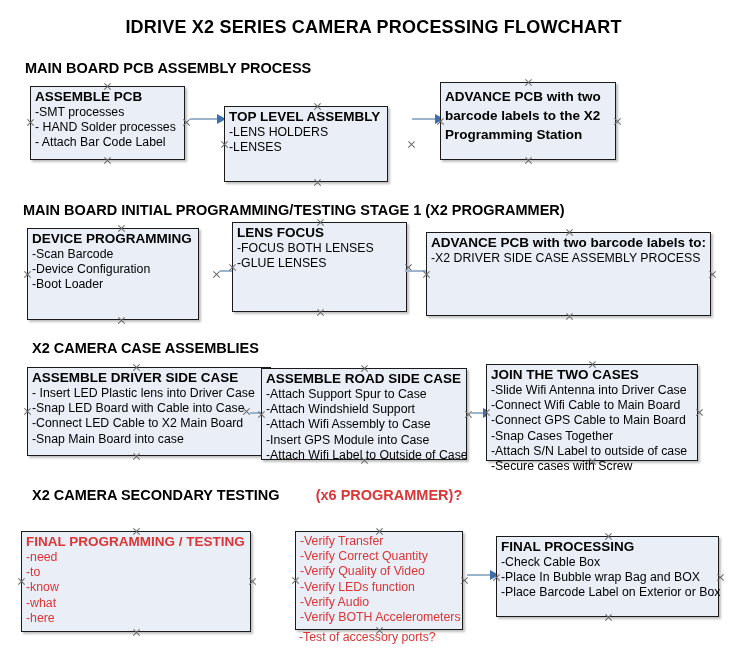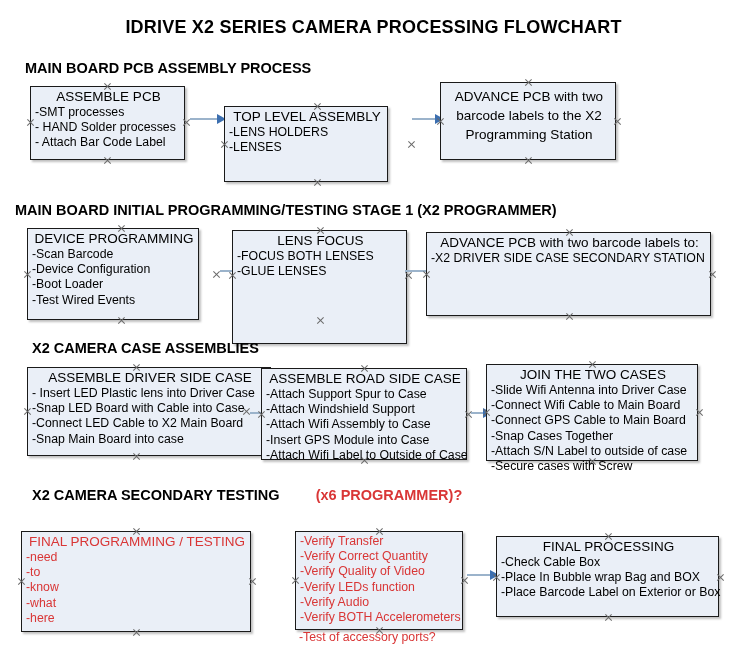--- a/index.html
+++ b/index.html
@@ -52,25 +52,24 @@
     overflow: visible;
   }
   .box-inner {
     position: absolute;
     left: 4px;
     top: 2px;
     right: 2px;
   }
   .box-title {
     font-size: 13.5px;
-    font-weight: normal;
+    font-weight: bold;
     line-height: 16px;
     white-space: nowrap;
     color: #000;
-    text-align: center;
   }
   .box-line {
     font-size: 12.3px;
     line-height: 15.2px;
     white-space: nowrap;
     color: #000;
   }
   .box.red .box-title,
   .box.red .box-line {
     color: #d93636;
@@ -167,43 +166,42 @@
   <div class="box" style="left:440px; top:82px; width:176px; height:78px;">
     <div class="handle" style="left:83px; top:-5px;"></div>
     <div class="handle" style="left:-5px; top:34px;"></div>
     <div class="handle" style="left:172px; top:34px;"></div>
     <div class="handle" style="left:83px; top:73px;"></div>
     <div class="box-inner" style="top:4px;">
       <div class="box-title block">ADVANCE PCB with two barcode labels to the  X2 Programming Station</div>
     </div>
   </div>
 
-  <div class="section-header" style="left:15px; top:202px;text-align:right;">
+  <div class="section-header" style="left:23px; top:202px;text-align:right;">
     <span>MAIN BOARD INITIAL PROGRAMMING/TESTING STAGE 1 (X2 PROGRAMMER)</span>
   </div>
 
   <div class="box" style="left:27px; top:228px; width:172px; height:92px;">
     <div class="handle" style="left:89px; top:-5px;"></div>
     <div class="handle" style="left:-5px; top:41px;"></div>
     <div class="handle" style="left:184px; top:41px;"></div>
     <div class="handle" style="left:89px; top:87px;"></div>
     <div class="box-inner">
       <div class="box-title">DEVICE PROGRAMMING</div>
       <div class="box-line">-Scan Barcode</div>
       <div class="box-line">-Device Configuration</div>
       <div class="box-line">-Boot Loader</div>
-      <div class="box-line">-Test Wired Events</div>
     </div>
   </div>
 
   <div class="conn" style="left:220px; top:270px; width:20px;">
     <span class="head"></span>
   </div>
 
-  <div class="box" style="left:232px; top:230px; width:175px; height:114px;">
+  <div class="box" style="left:232px; top:222px; width:175px; height:90px;">
     <div class="handle" style="left:83px; top:-5px;"></div>
     <div class="handle" style="left:-5px; top:40px;"></div>
     <div class="handle" style="left:171px; top:40px;"></div>
     <div class="handle" style="left:83px; top:85px;"></div>
     <div class="box-inner">
       <div class="box-title">LENS FOCUS</div>
       <div class="box-line">-FOCUS BOTH LENSES</div>
       <div class="box-line">-GLUE LENSES</div>
     </div>
   </div>
@@ -212,21 +210,21 @@
     <span class="head"></span>
   </div>
 
   <div class="box" style="left:426px; top:232px; width:285px; height:84px;">
     <div class="handle" style="left:138px; top:-5px;"></div>
     <div class="handle" style="left:-5px; top:37px;"></div>
     <div class="handle" style="left:281px; top:37px;"></div>
     <div class="handle" style="left:138px; top:79px;"></div>
     <div class="box-inner">
       <div class="box-title">ADVANCE PCB with two barcode labels to:</div>
-      <div class="box-line">-X2 DRIVER  SIDE  CASE  SECONDARY STATION</div>
+      <div class="box-line">-X2 DRIVER  SIDE  CASE  ASSEMBLY PROCESS</div>
     </div>
   </div>
 
   <div class="section-header" style="left:32px; top:340px;">
     <span>X2 CAMERA CASE ASSEMBLIES</span>
   </div>
 
   <div class="box" style="left:27px; top:367px; width:244px; height:89px;">
     <div class="handle" style="left:104px; top:-5px;"></div>
     <div class="handle" style="left:-5px; top:39px;"></div>

